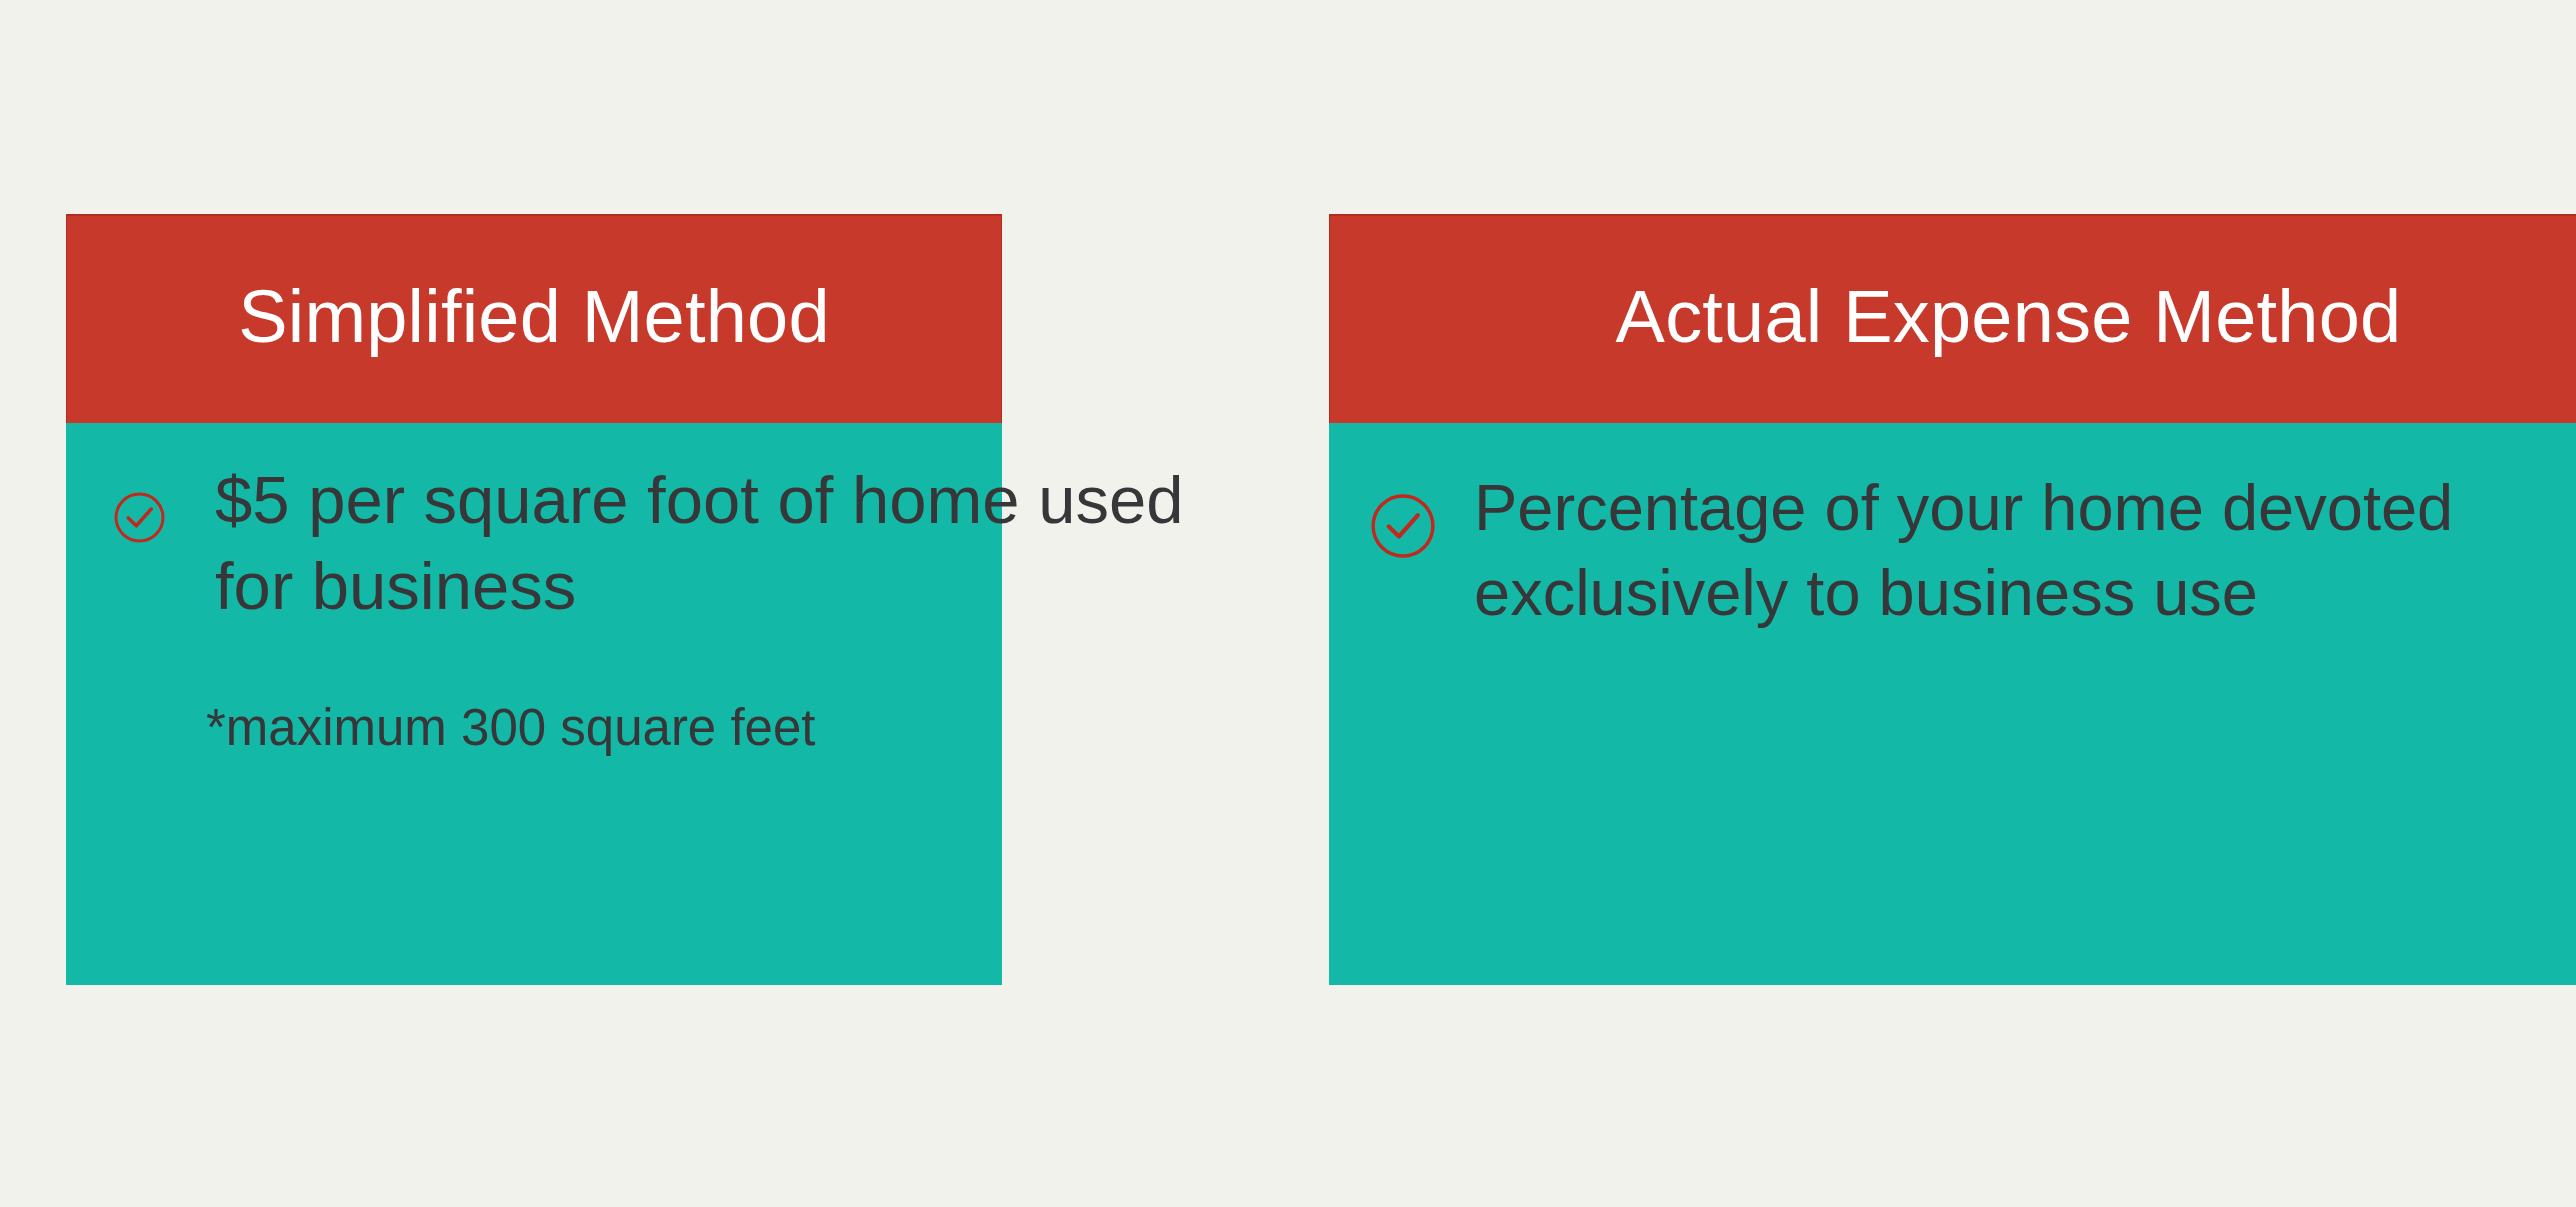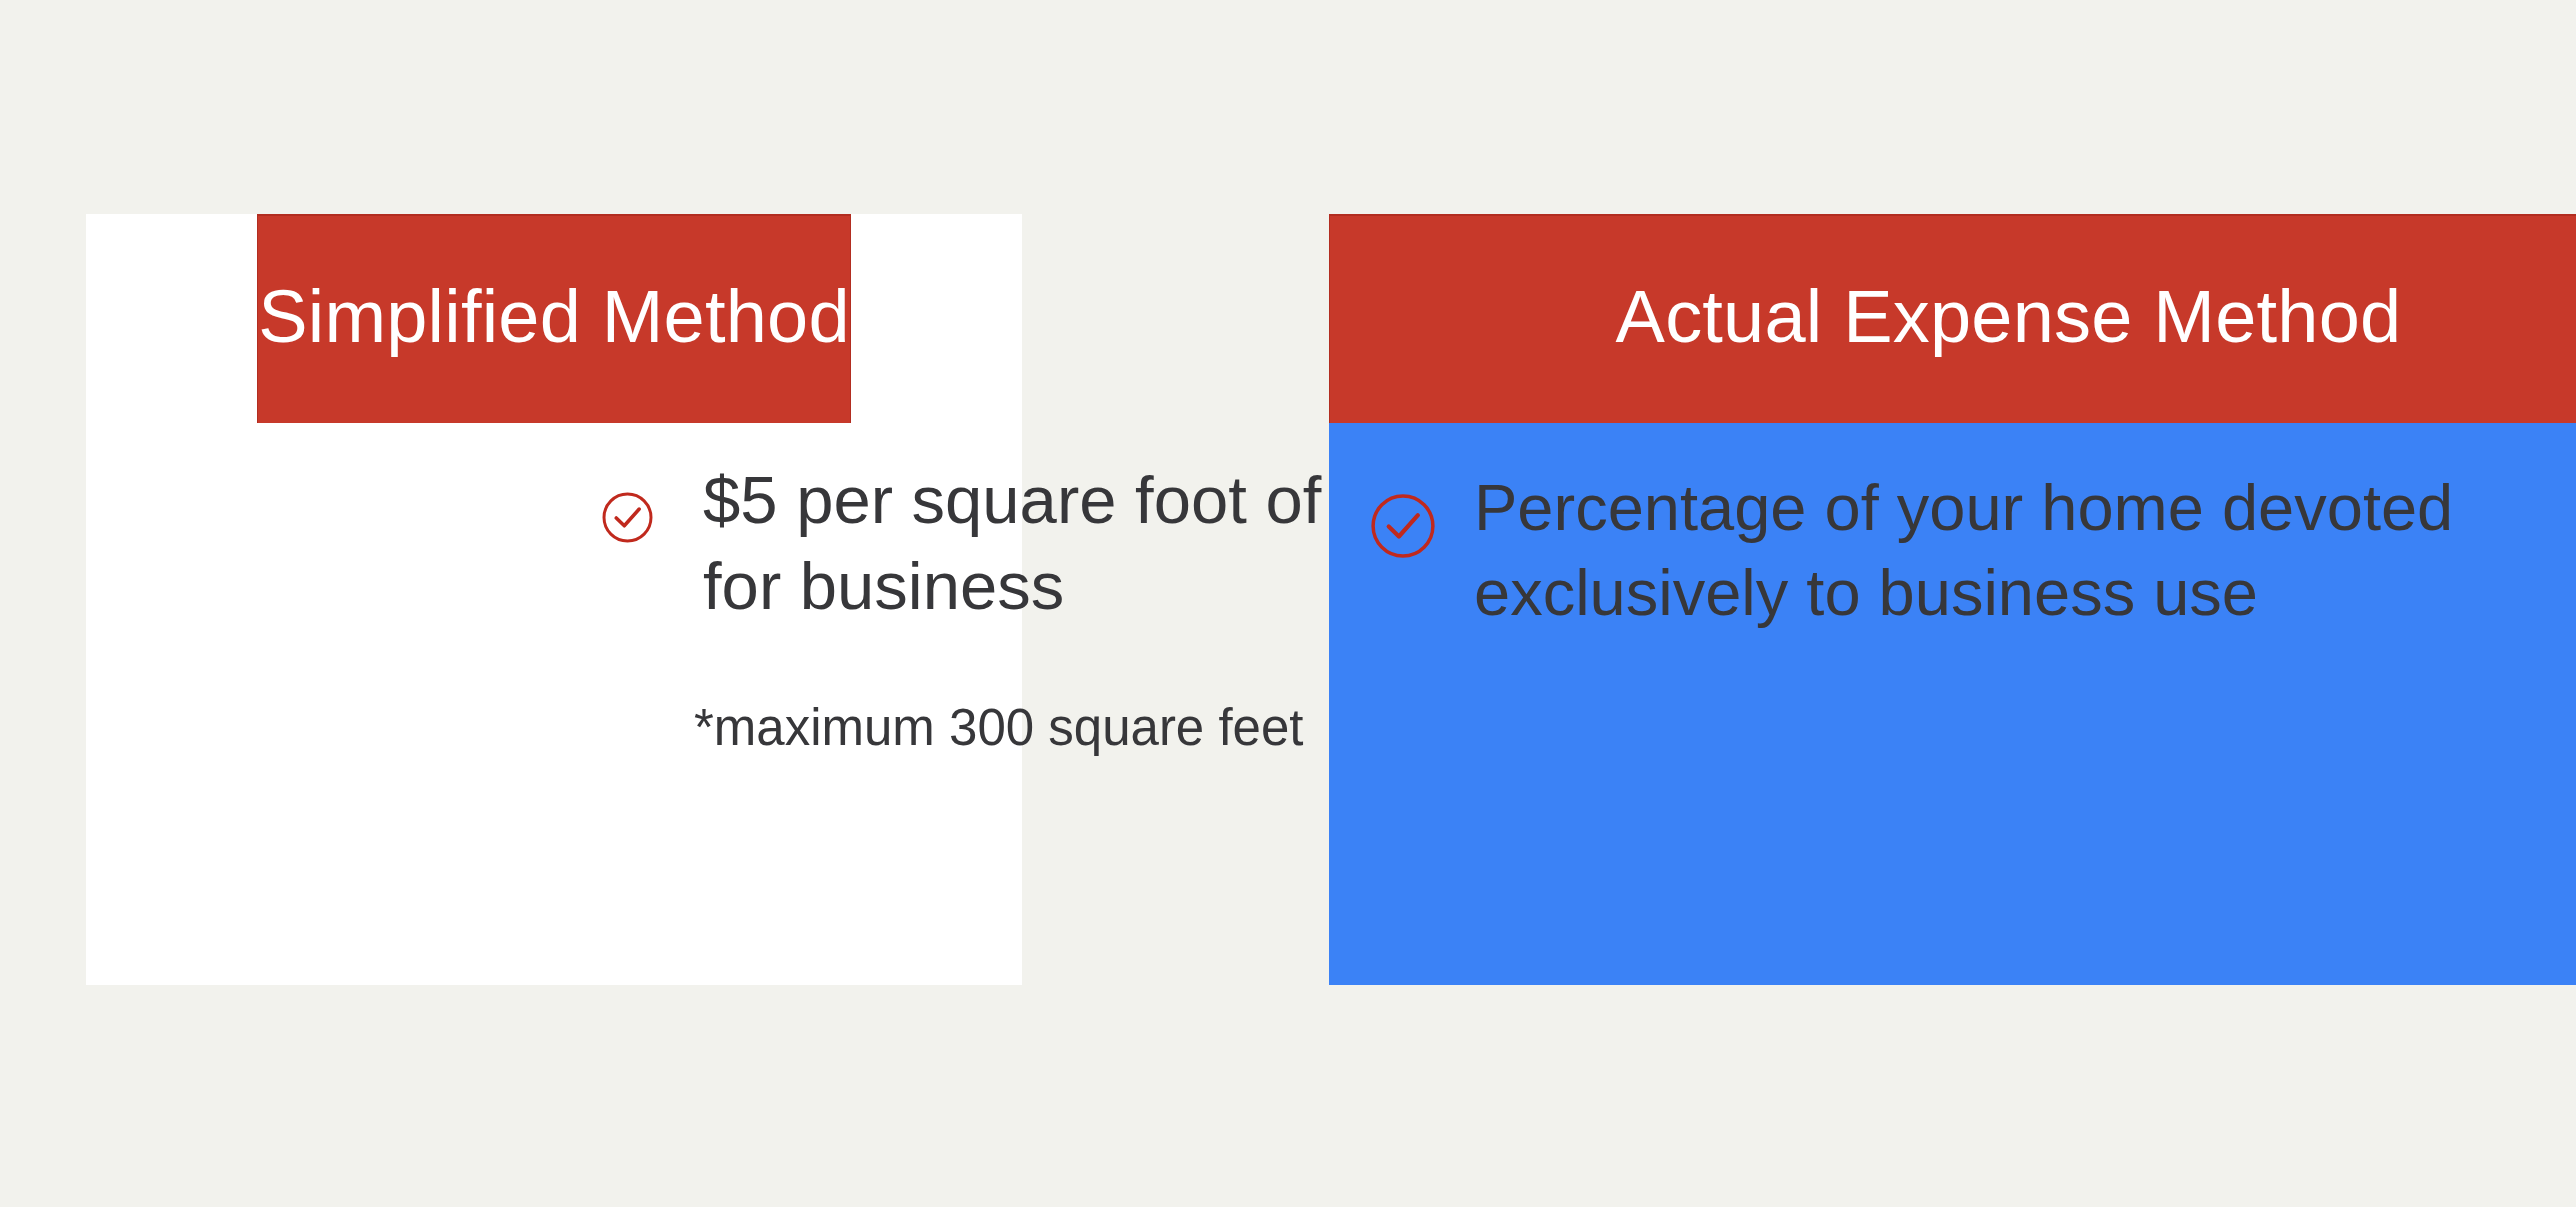--- a/index.html
+++ b/index.html
@@ -25,24 +25,23 @@
   .card {
     position: absolute;
     top: 214px;
     background: #ffffff;
     box-sizing: border-box;
     display: flex;
     flex-direction: column;
   }
 
   .card-left {
-    left: 86px;
+    left: 66px;
     width: 936px;
     height: 771px;
-    align-items: center;
   }
 
   .card-right {
     left: 1329px;
     width: 1359px;
     height: 771px;
   }
 
   .card-header {
     flex: 0 0 auto;
@@ -63,21 +62,21 @@
     font-weight: 400;
     line-height: 1;
     letter-spacing: 0.2px;
     text-align: center;
     white-space: nowrap;
     transform: translateY(-3.5px);
   }
 
   .card-body {
     flex: 1 1 auto;
-    background: #3b82f6;
+    background: #14b8a6;
     position: relative;
     box-sizing: border-box;
   }
 
   .bullet-row {
     position: absolute;
     display: flex;
     align-items: flex-start;
   }
 

